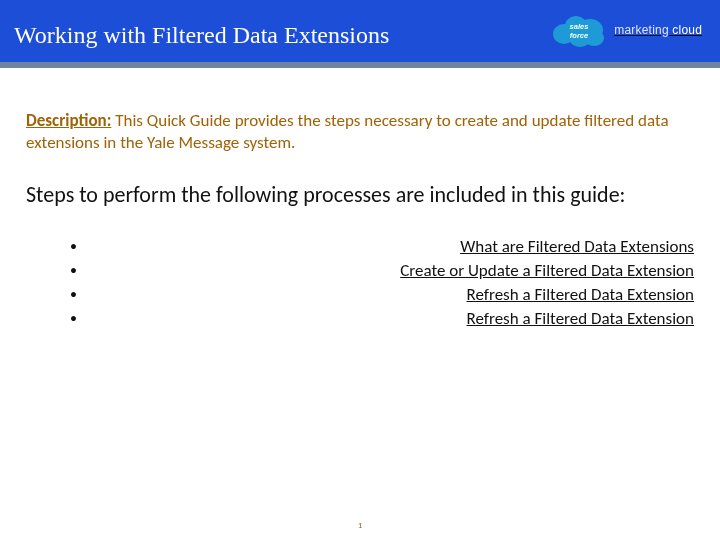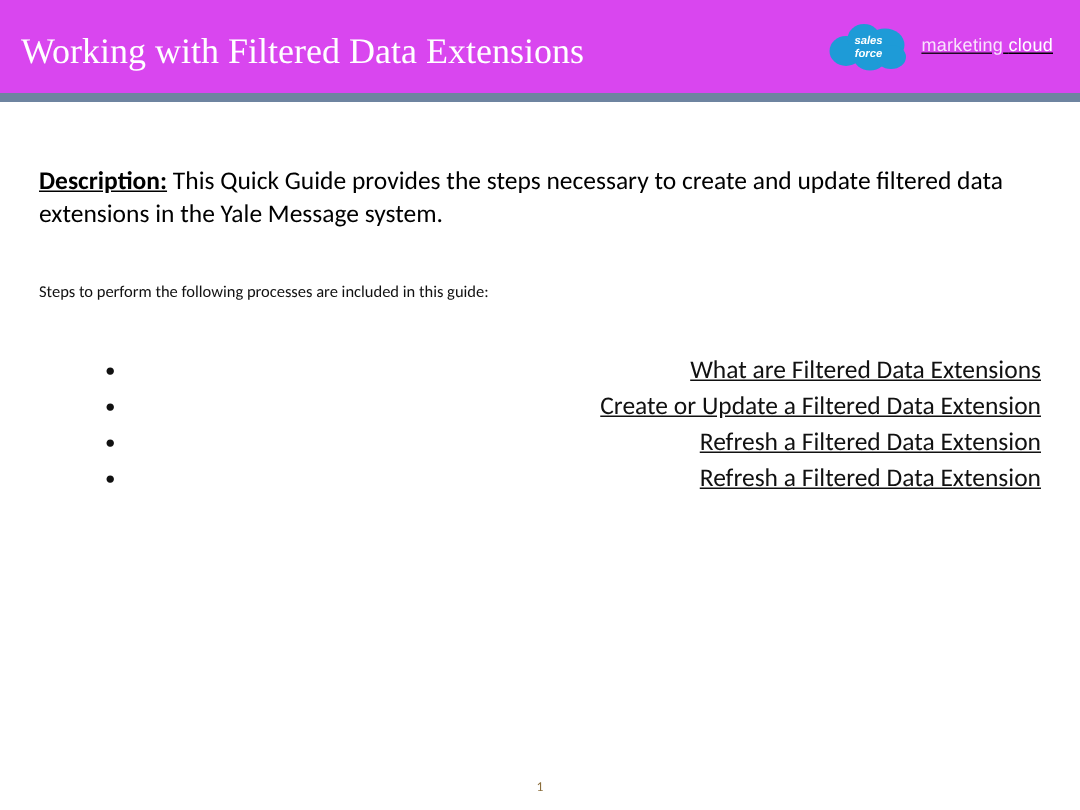--- a/index.html
+++ b/index.html
@@ -7,21 +7,21 @@
     width: 720px;
     height: 540px;
     background: #ffffff;
     font-family: Calibri, "Segoe UI", Arial, sans-serif;
     position: relative;
     overflow: hidden;
   }
   .header {
     width: 100%;
     height: 68px;
-    background: #d946ef;
+    background: #1d4ed8;
     position: relative;
     display: flex;
     align-items: center;
   }
   .header-title {
     font-family: "Times New Roman", Georgia, serif;
     font-size: 24px;
     color: #ffffff;
     font-weight: 400;
     padding-left: 14px;
@@ -54,27 +54,27 @@
     font-weight: 300;
     letter-spacing: 0.2px;
   }
   .mc-text .light { opacity: 0.85; font-weight: 300; }
   .mc-text .bold { font-weight: 400; }
   .content {
     padding: 42px 26px 0 26px;
   }
   .desc {
     font-size: 17px;
-    color: #000000;
+    color: #a16207;
     line-height: 22px;
     margin-bottom: 30px;
   }
   .desc .label { font-weight: 700; text-decoration: underline; }
   .steps-intro {
-    font-size: 11px;
+    font-size: 22px;
     color: #111;
     line-height: 22px;
     margin-bottom: 30px;
   }
   ul.links {
     list-style: none;
     padding-left: 44px;
   }
   ul.links li {
     position: relative;

